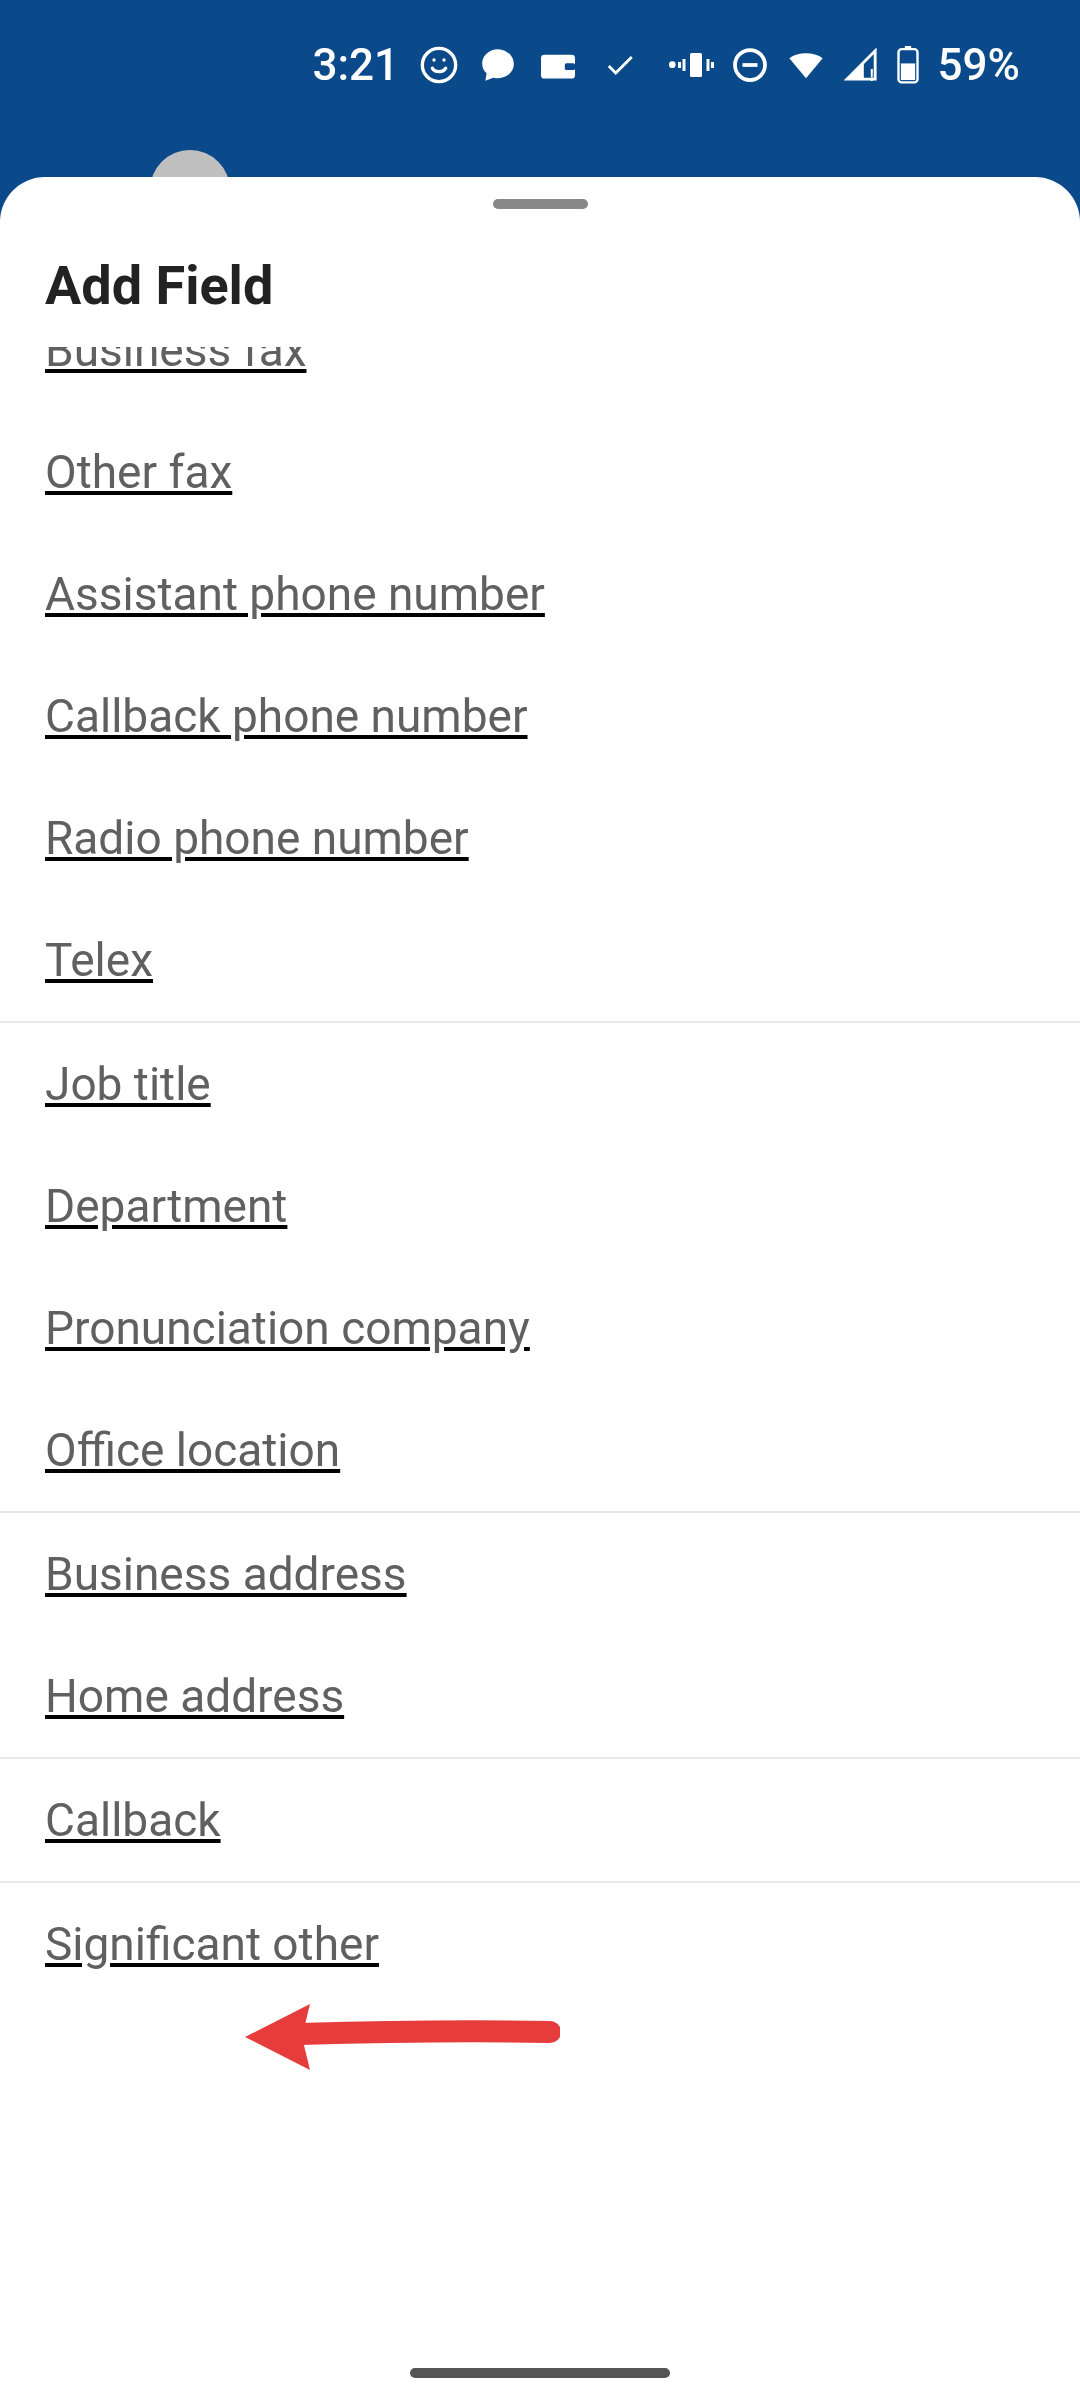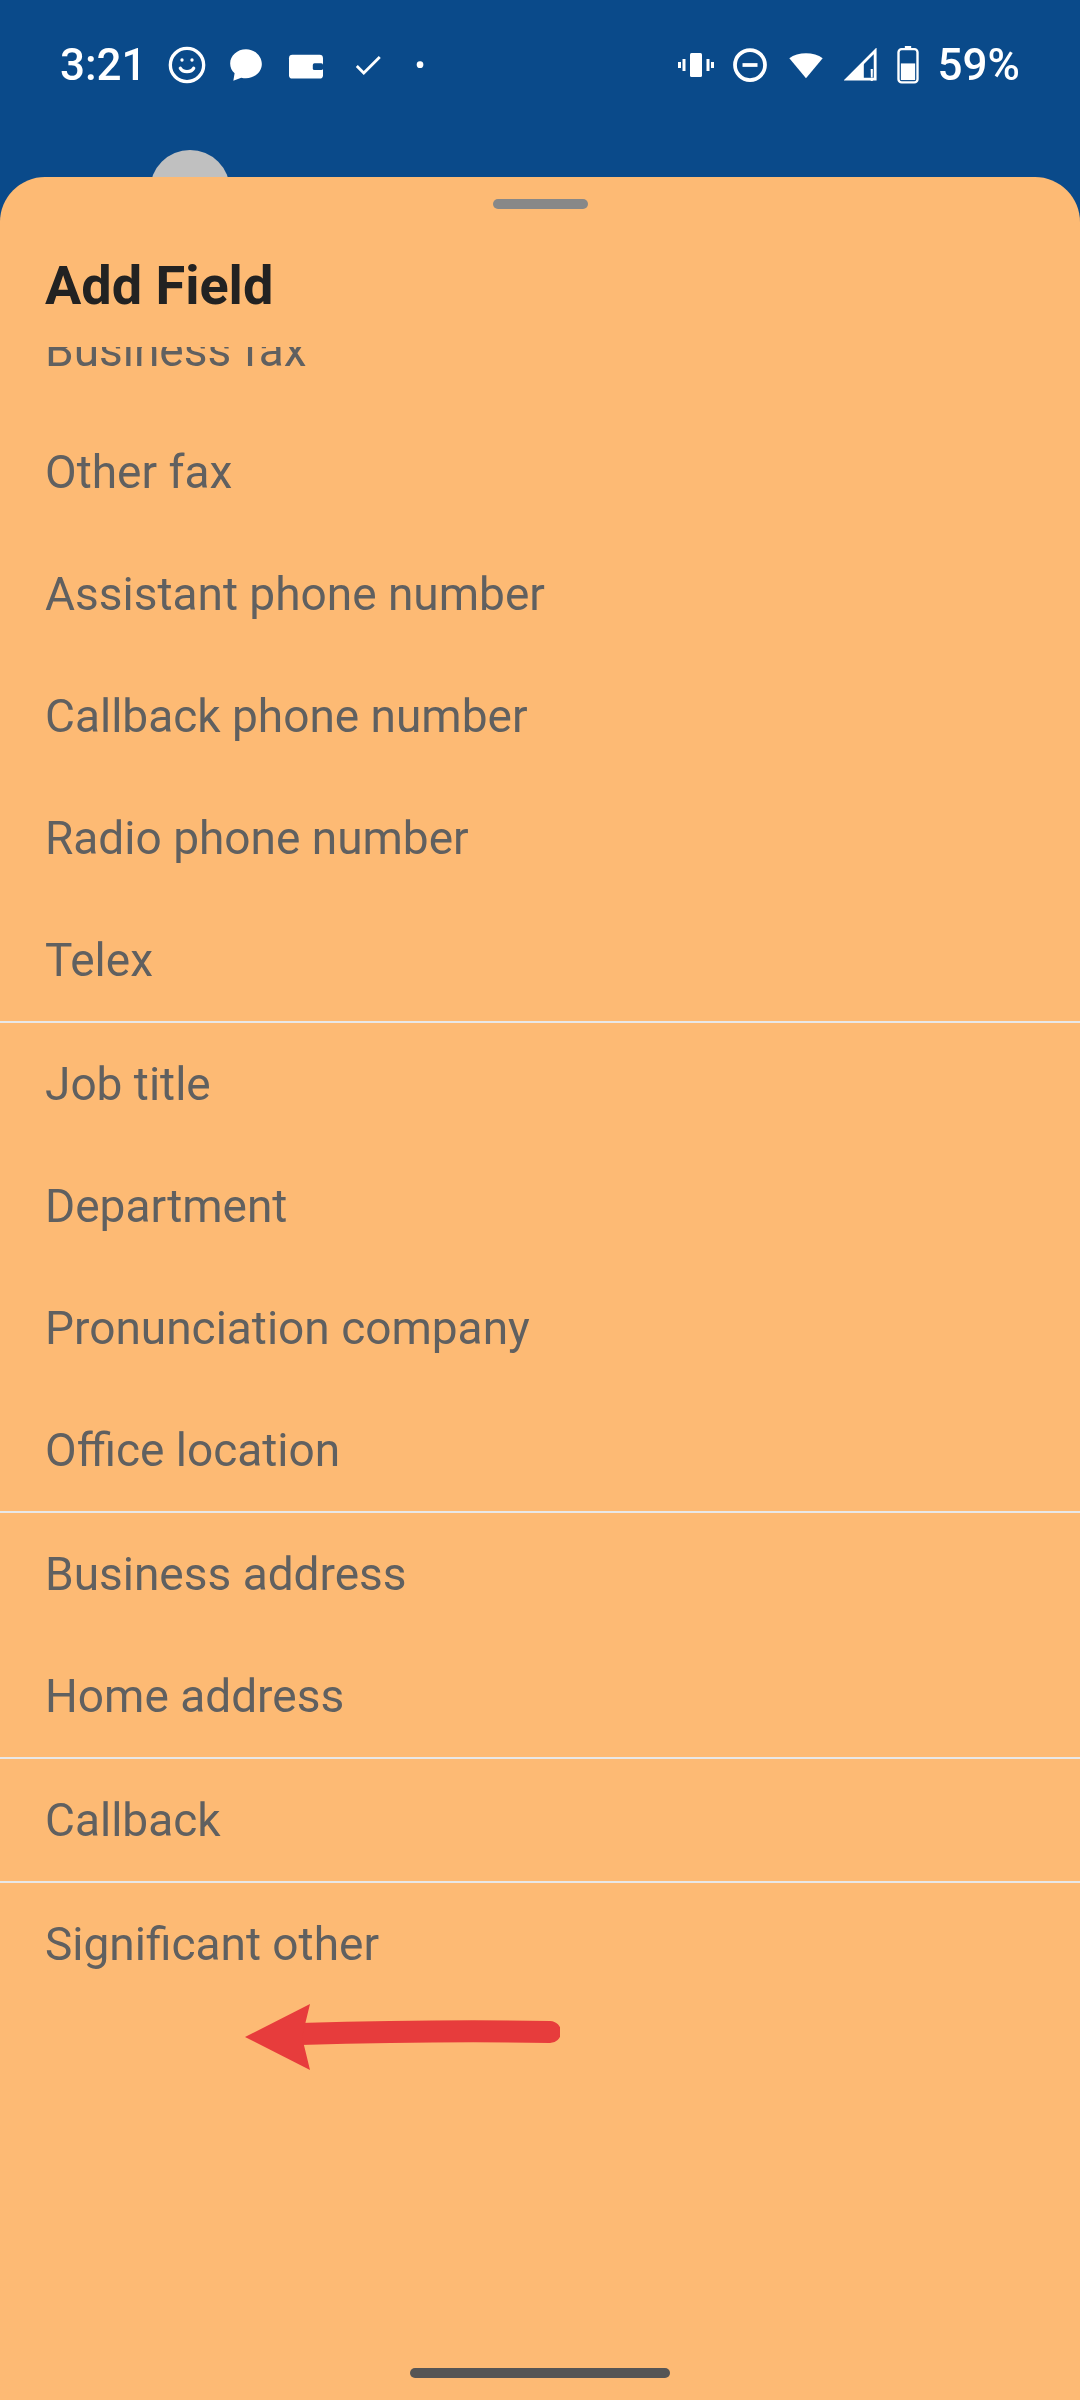--- a/index.html
+++ b/index.html
@@ -7,21 +7,21 @@
       width: 1080px;
       height: 2400px;
       font-family: -apple-system, BlinkMacSystemFont, 'Segoe UI', Roboto, sans-serif;
       background: #0a4a8a;
       overflow: hidden;
       position: relative;
     }
     .status-bar {
       height: 130px;
       display: flex;
-      justify-content: space-between;
+      justify-content: flex-end;
       align-items: center;
       padding: 0 60px;
       color: #fff;
     }
     .status-left {
       display: flex;
       align-items: center;
       gap: 20px;
       font-size: 44px;
       font-weight: 500;
@@ -46,21 +46,21 @@
       position: absolute;
       top: 150px;
       left: 150px;
     }
     .sheet {
       position: absolute;
       top: 177px;
       left: 0;
       right: 0;
       bottom: 0;
-      background: #fdba74;
+      background: #ffffff;
       border-top-left-radius: 45px;
       border-top-right-radius: 45px;
       overflow: hidden;
     }
     .drag-handle {
       width: 95px;
       height: 10px;
       background: #888;
       border-radius: 5px;
       margin: 22px auto 0;
@@ -71,20 +71,21 @@
       color: #222;
       padding: 45px 45px 40px 45px;
     }
     .list-container {
       position: absolute;
       top: 170px;
       left: 0;
       right: 0;
       bottom: 0;
       overflow: hidden;
+      text-decoration: underline;
     }
     .list-item {
       padding: 34px 45px;
       font-size: 46px;
       color: #606060;
       font-weight: 400;
     }
     .partial-top {
       padding-top: 0;
       margin-top: -24px;

